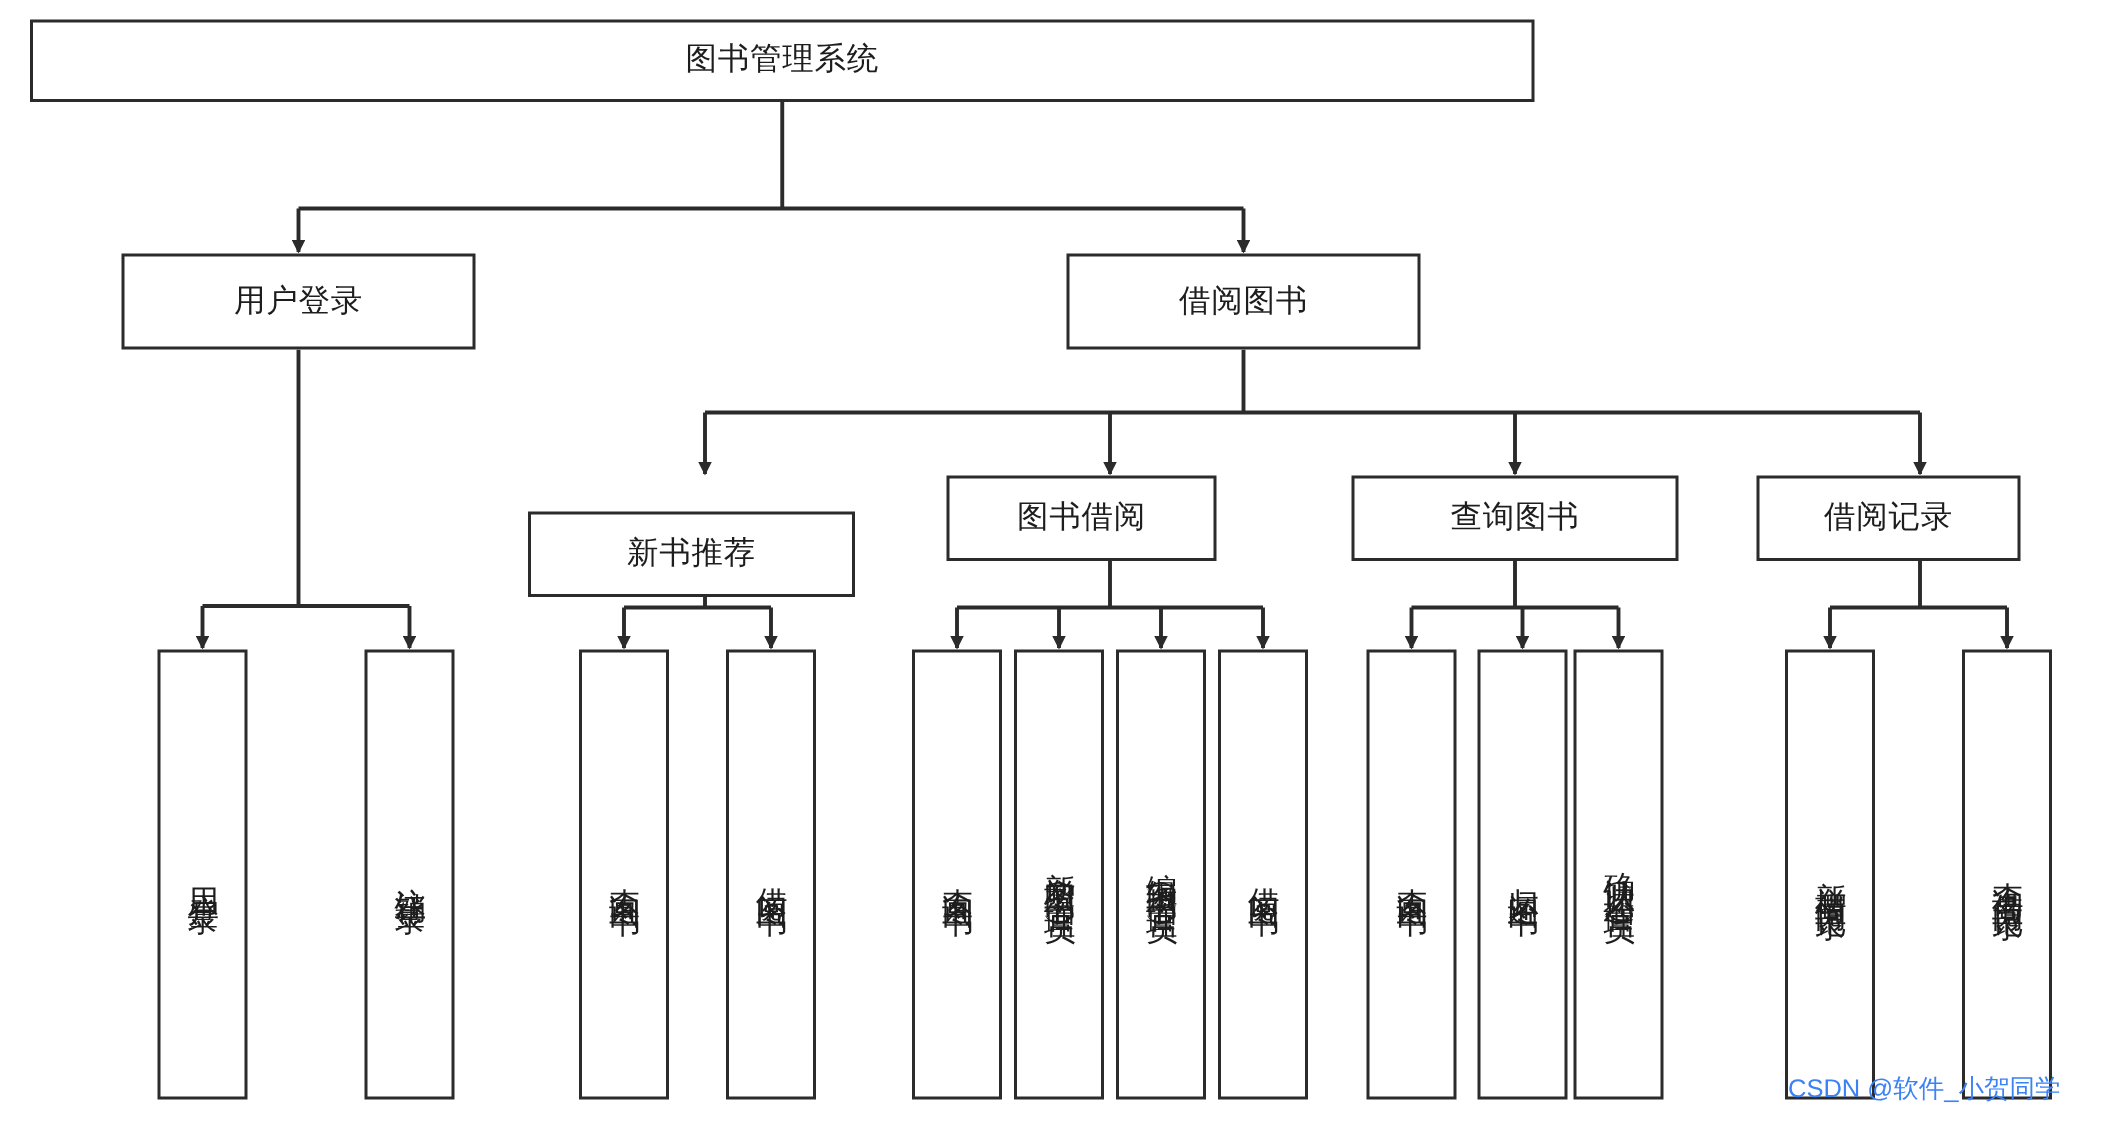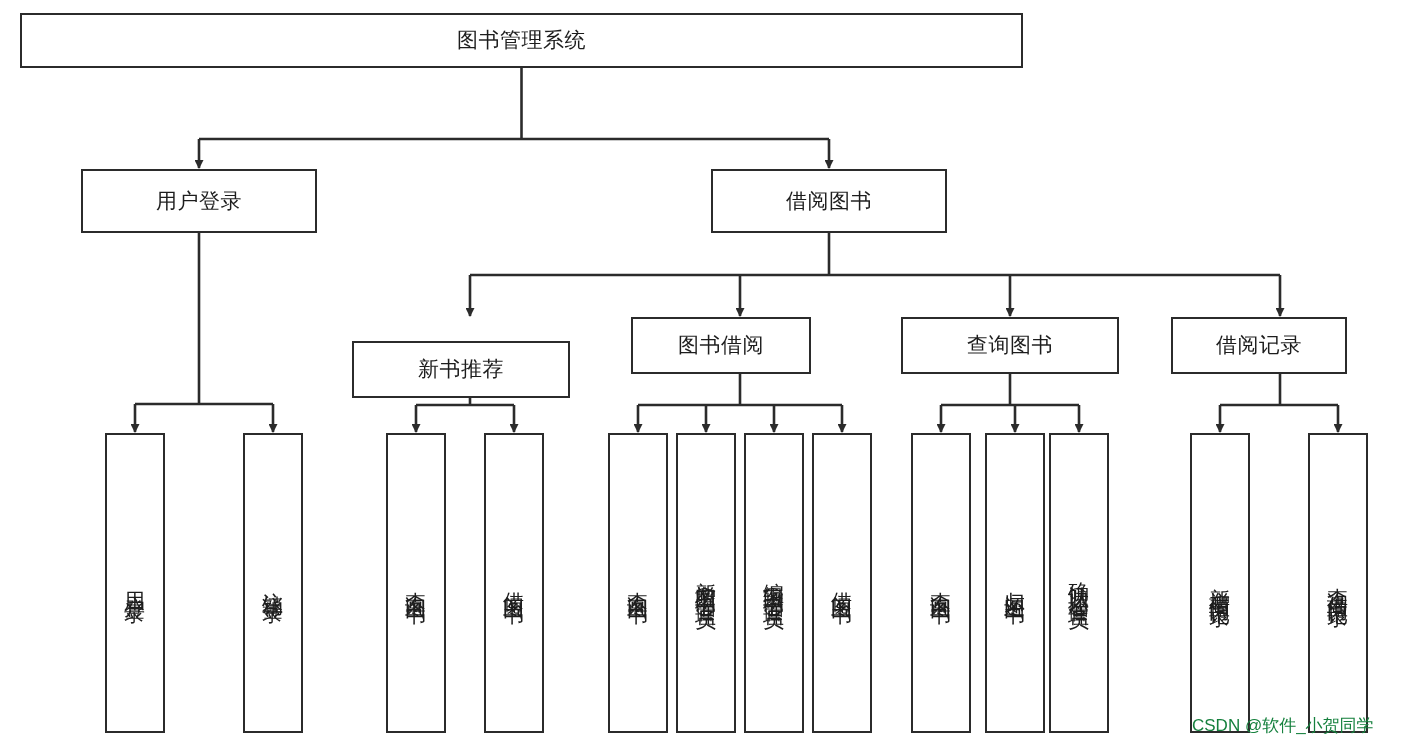--- a/index.html
+++ b/index.html
@@ -59,21 +59,21 @@
     text-orientation: upright;
     font-size: 21px;
     letter-spacing: 4px;
     line-height: 1;
   }
   .watermark {
     position: absolute;
     left: 1192px;
     top: 714px;
     font-size: 17px;
-    color: #15803d;
+    color: #3b82f6;
     white-space: nowrap;
     font-family: "Liberation Sans", "DejaVu Sans", sans-serif;
   }
 </style>
 </head>
 <body>
 
 <div id="diagram-root">
 
   <svg class="connectors" viewBox="0 0 1405 747" xmlns="http://www.w3.org/2000/svg">

